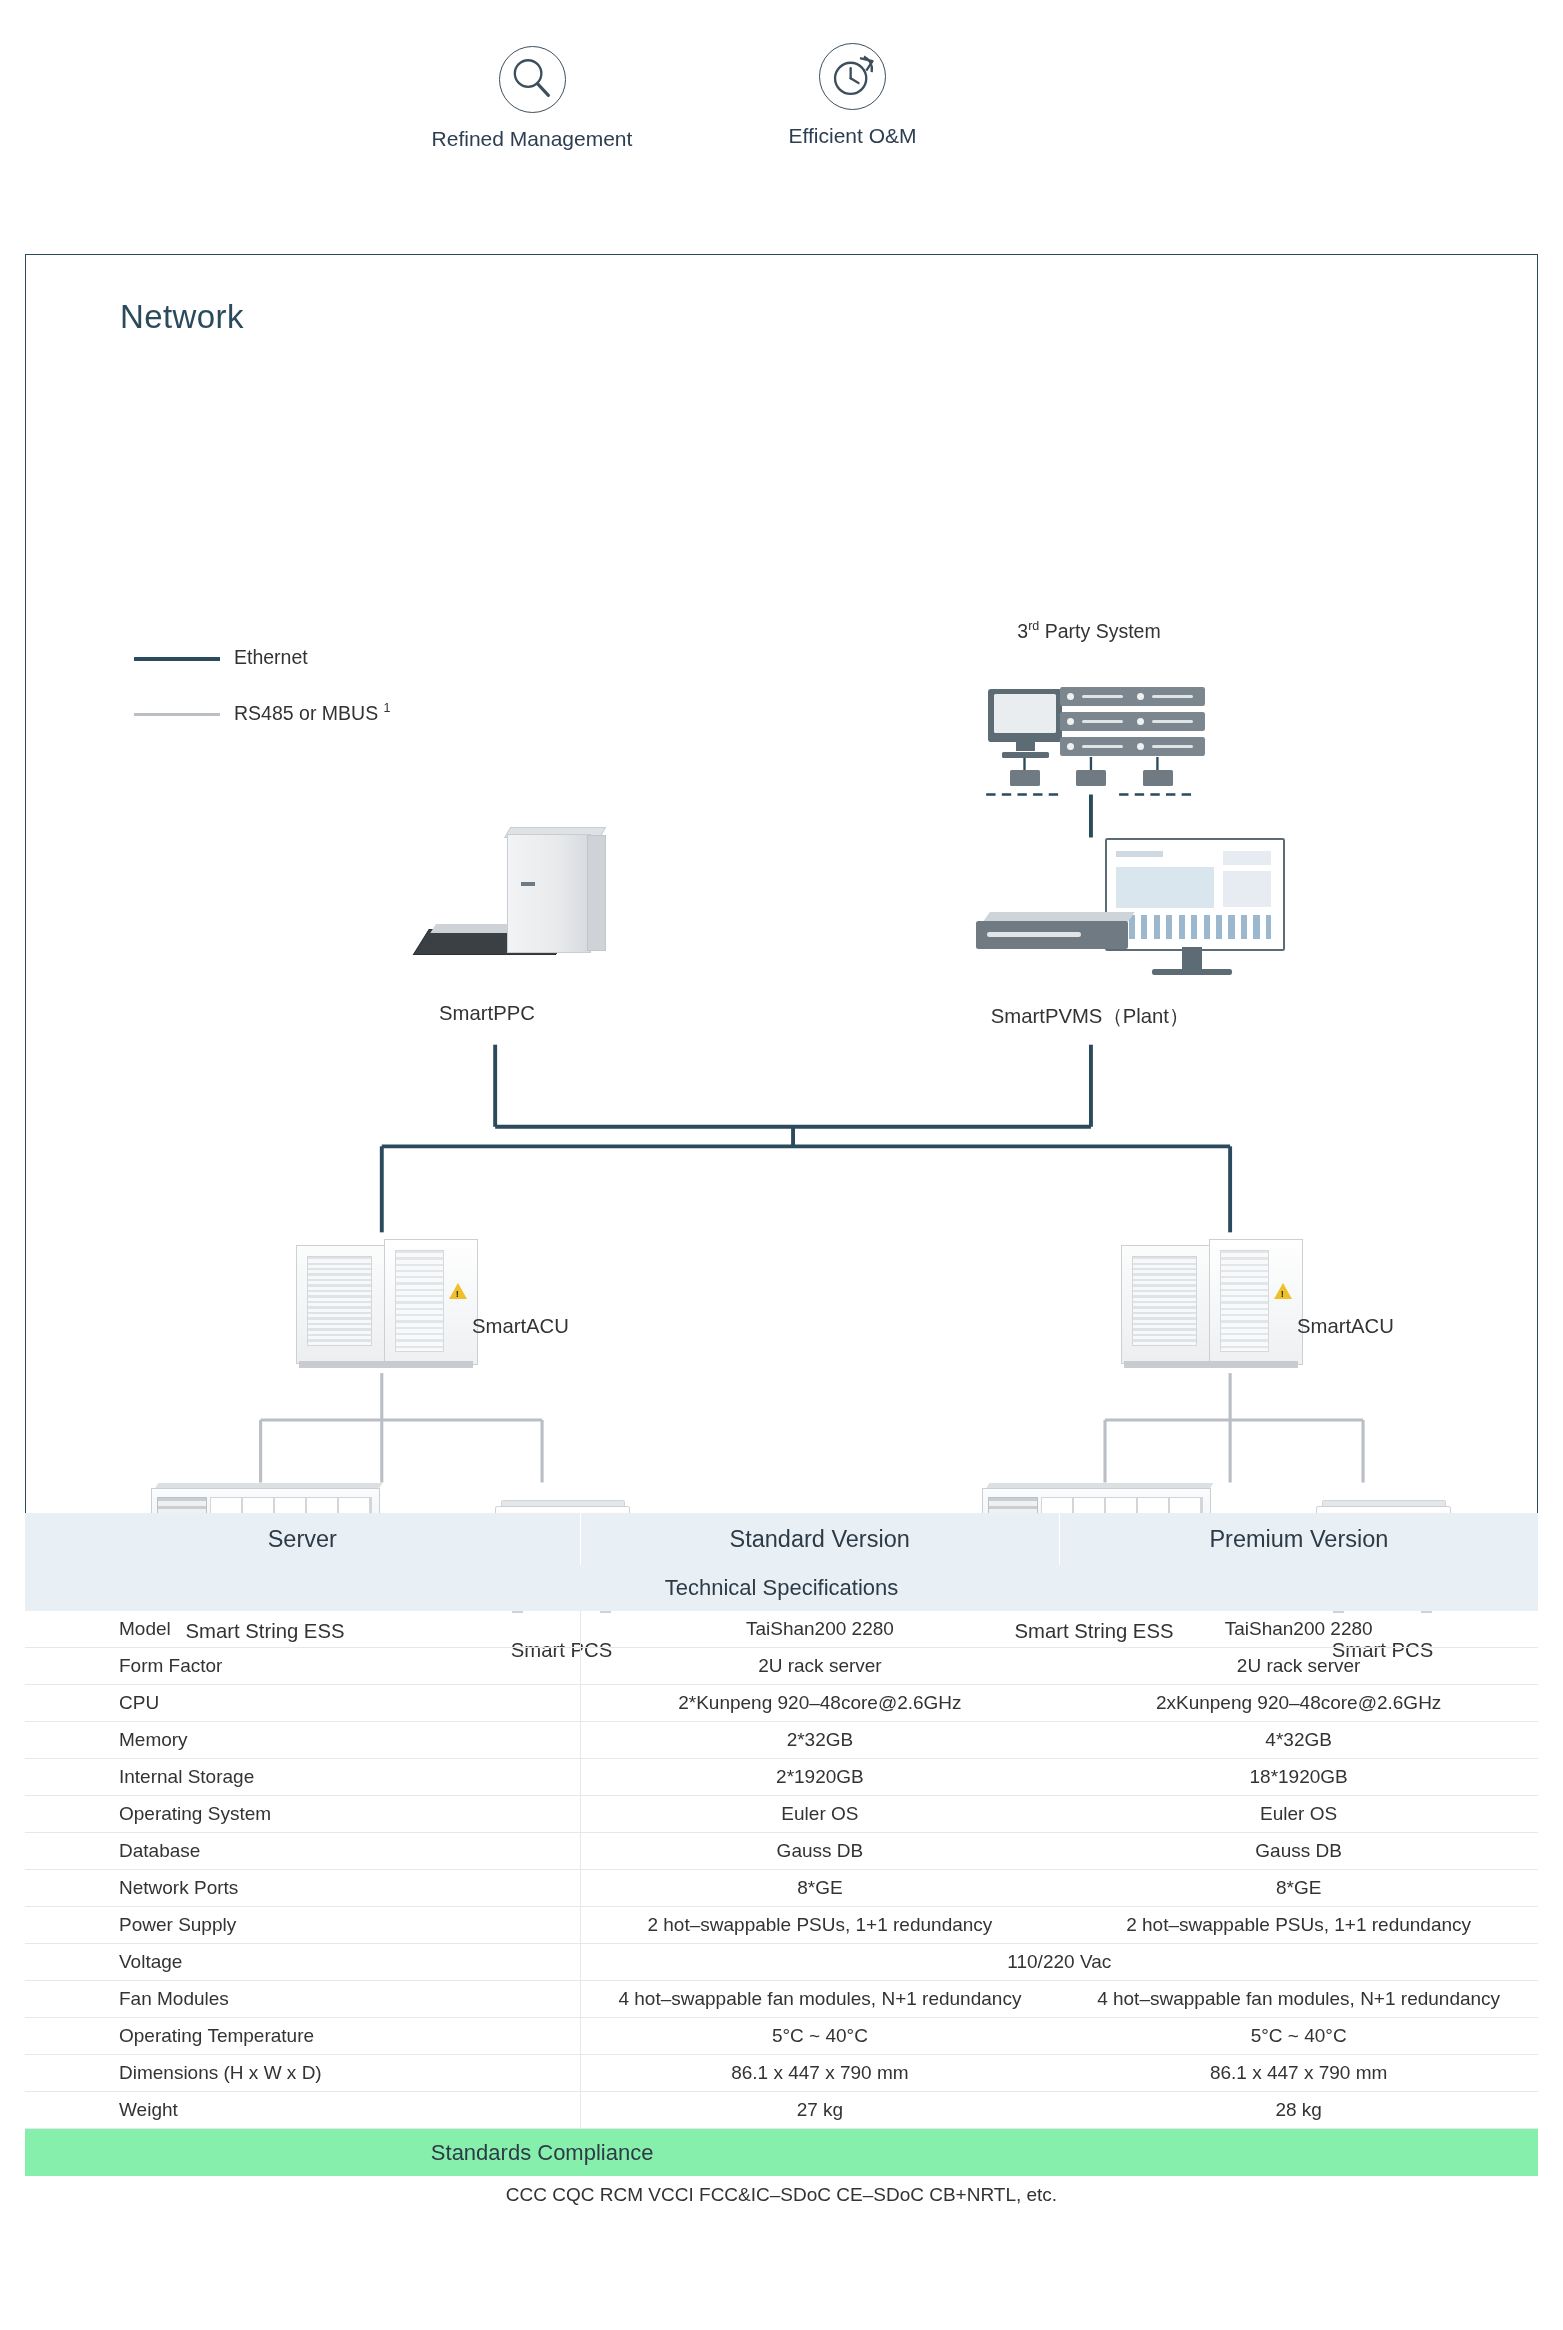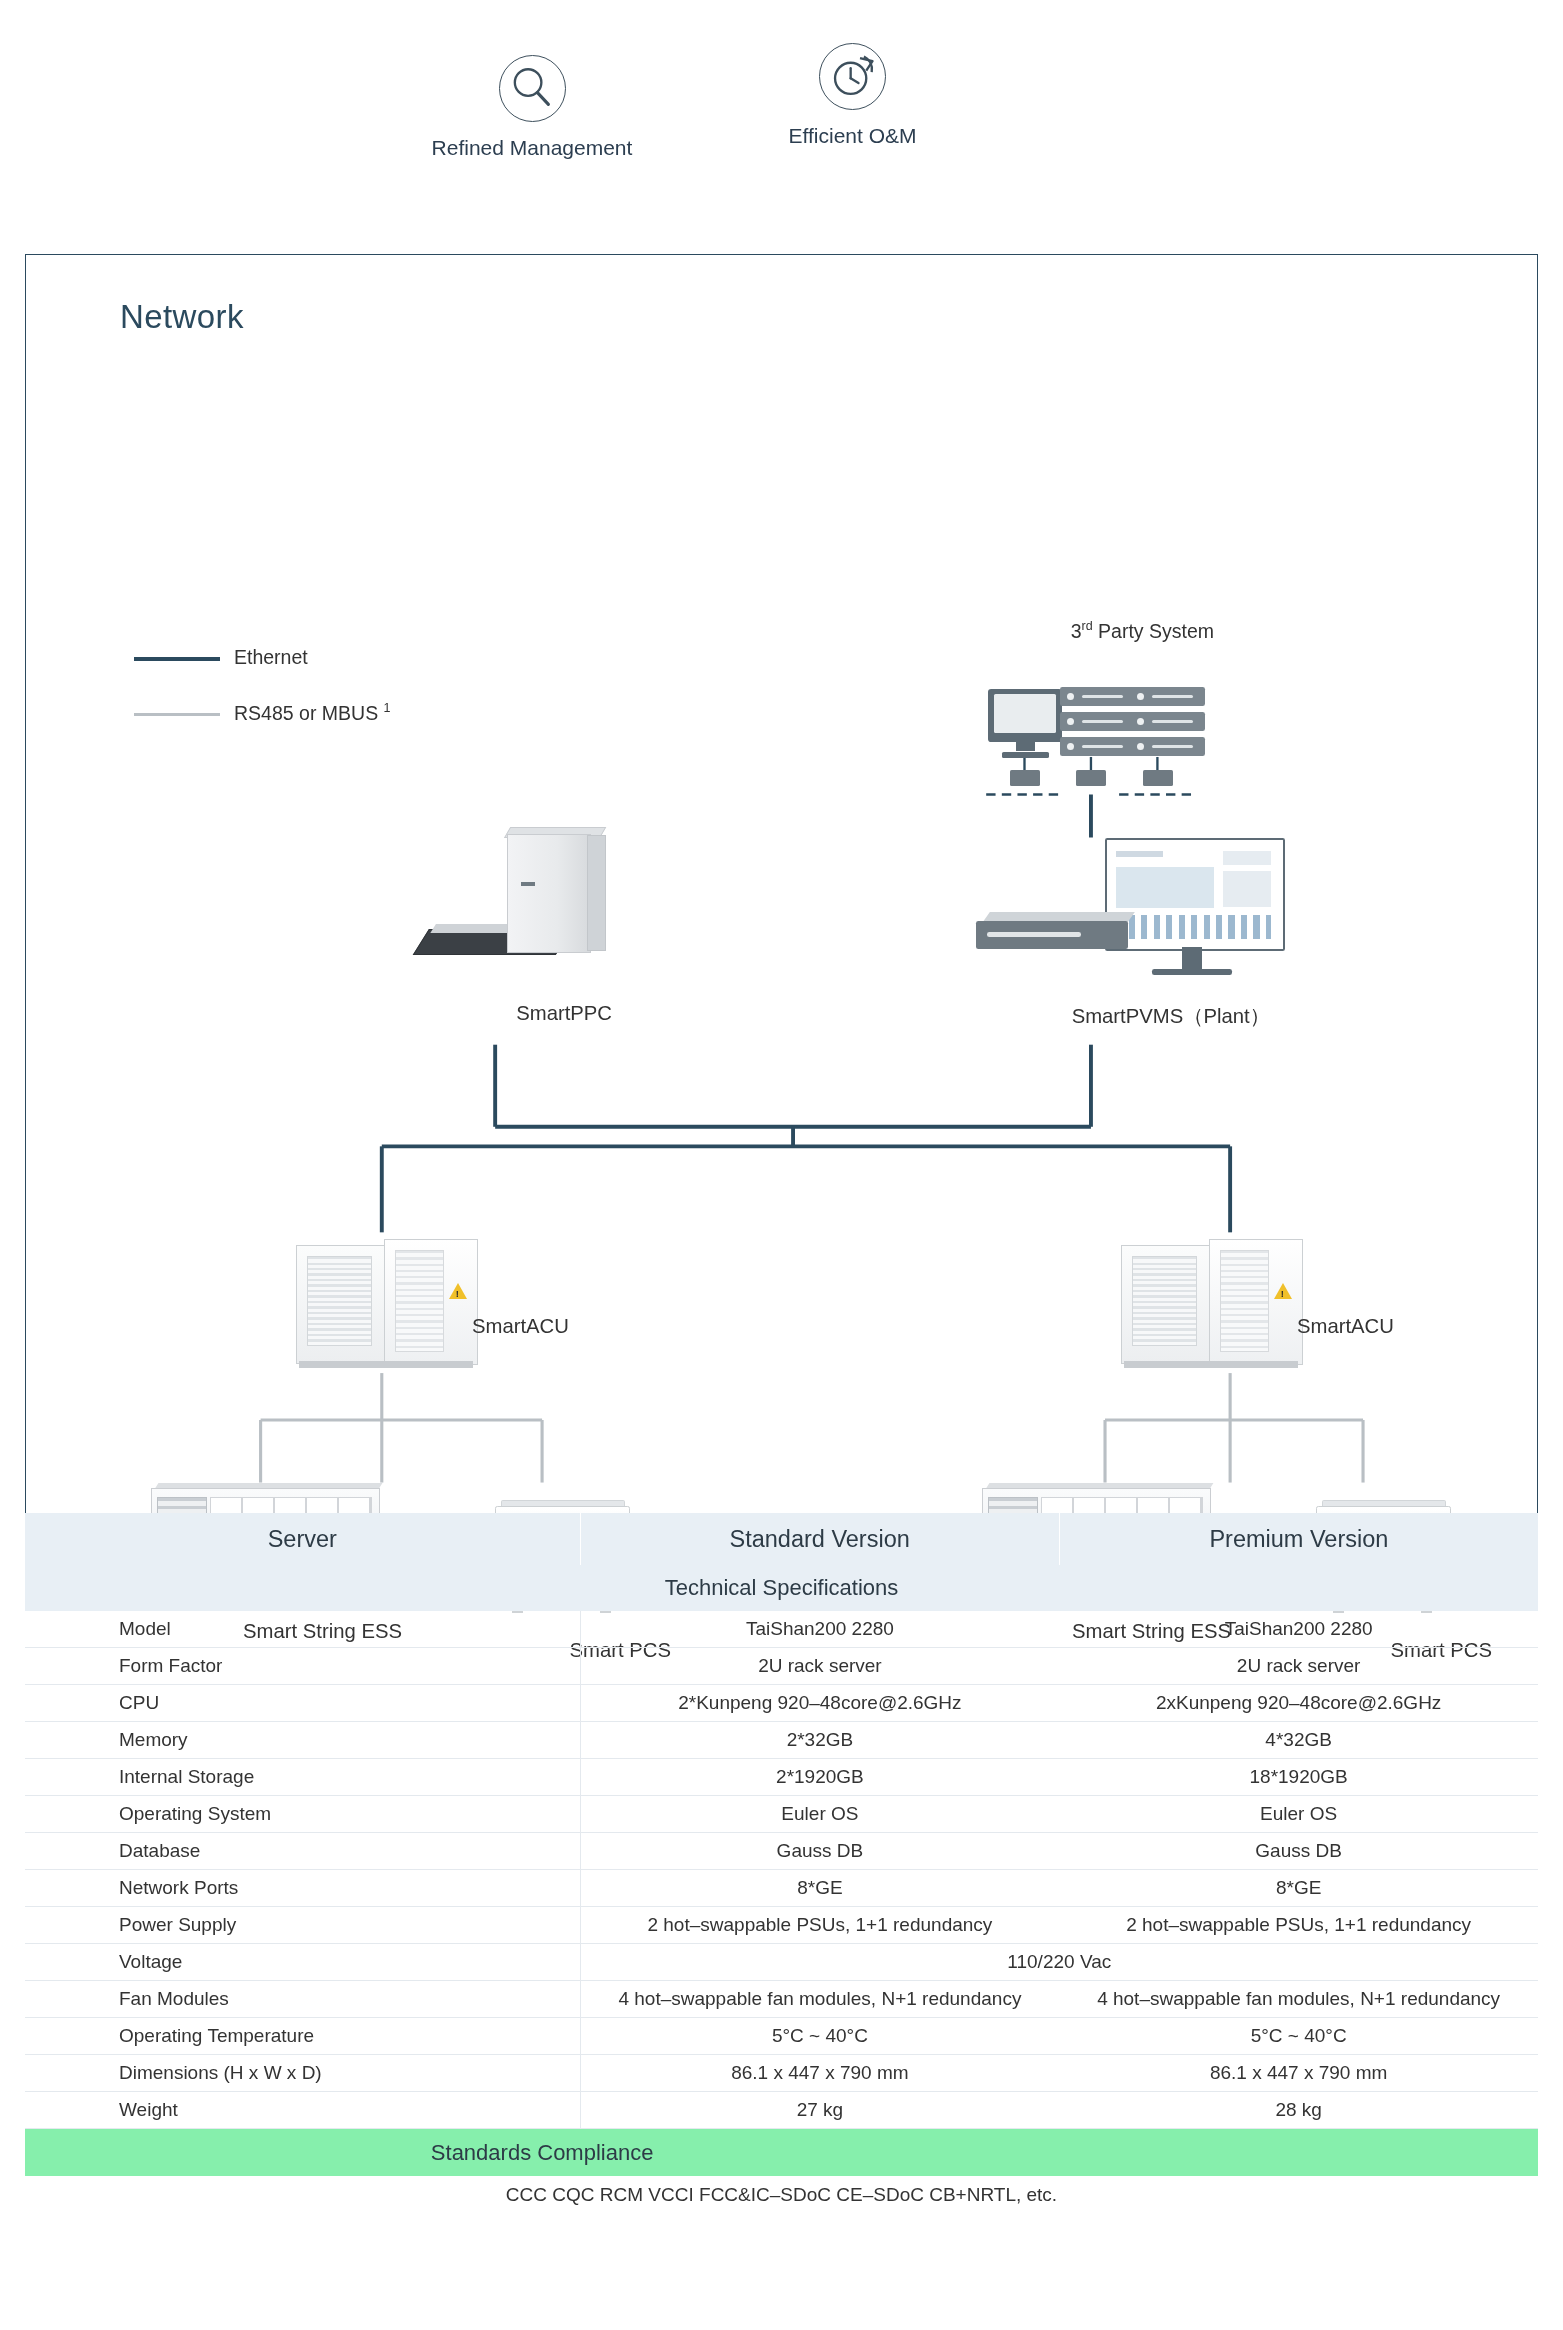--- a/index.html
+++ b/index.html
@@ -41,21 +41,21 @@
     margin: 0 auto;
     position: relative;
     box-sizing: border-box;
   }
   .feature .label {
     margin-top: 14px;
     font-size: 21px;
     color: #2c3e50;
     white-space: nowrap;
   }
-  #feat-0 { left: 133px; top: 12px; width: 328px; }
+  #feat-0 { left: 133px; top: 3px; width: 328px; }
   #feat-1 { left: 500px; top: 0; width: 235px; }
   #feat-2 { left: 782px; top: 0; width: 469px; }
   .feature .label sup { font-size: 12.5px; }
 
   
   .netbox {
     position: absolute;
     left: 25px;
     top: 254px;
     width: 1513px;
@@ -98,21 +98,21 @@
     width: 1513px;
     height: 1251px;
     pointer-events: none;
   }
 
   
   .node-label {
     position: absolute;
     font-size: 20.3px;
     color: #333;
-    text-align: right;
+    text-align: center;
     white-space: nowrap;
   }
   #lbl-3rd      { left: 938px; top: 364px; width: 250px; font-size: 19.5px; }
   #lbl-3rd sup  { font-size: 12.5px; }
   #lbl-smartppc { left: 336px; top: 747px; width: 250px; }
   #lbl-pvms     { left: 884px; top: 747px; width: 360px; }
   #lbl-acu-1    { left: 446px; top: 1060px; width: 203px; text-align: left; }
   #lbl-acu-2    { left: 1271px; top: 1060px; width: 203px; text-align: left; }
   #lbl-ess-1    { left: 102px; top: 1365px; width: 274px; }
   #lbl-pcs-1    { left: 426px; top: 1384px; width: 219px; }

